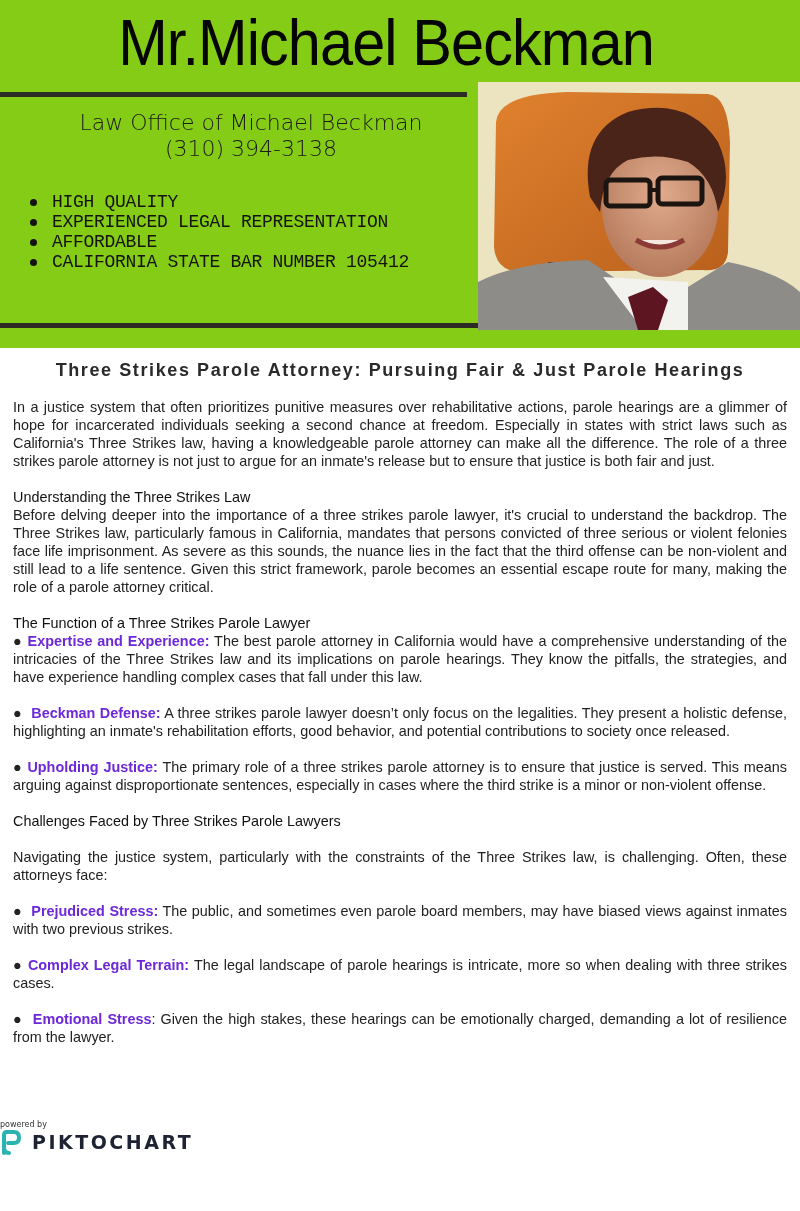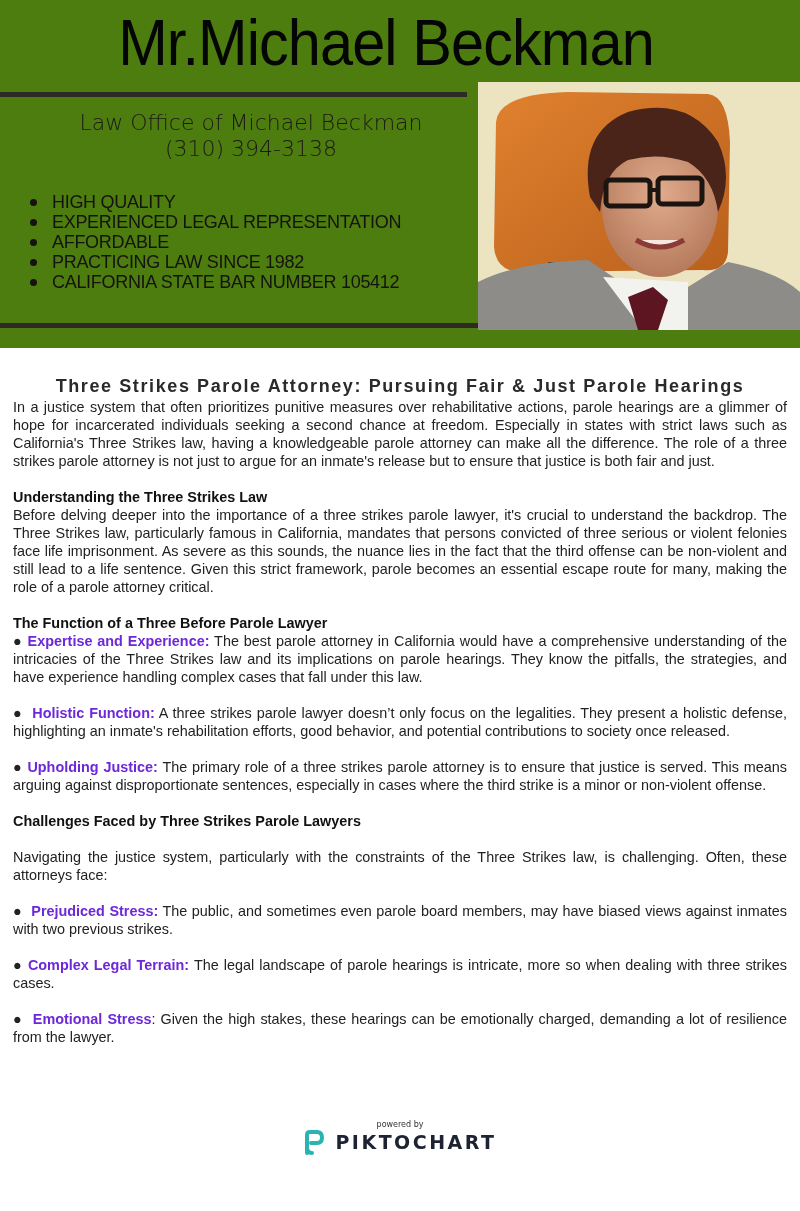--- a/index.html
+++ b/index.html
@@ -1,21 +1,21 @@
 <!DOCTYPE html>
 <html><head>
   <meta charset="utf-8">
   <style>
     * { box-sizing: border-box; margin: 0; padding: 0; }
     html, body { width: 800px; height: 1211px; background: #ffffff; overflow: hidden; }
     body { position: relative; font-family: "Liberation Sans", sans-serif; color: #1a1a1a; }
 
     .header {
       position: absolute; left: 0; top: 0; width: 800px; height: 348px;
-      background: #4d7c0f;
+      background: #84cc16;
     }
     .main-title {
       position: absolute; left: 0; top: 2px; width: 772px; text-align: center;
       font-family: "Liberation Sans", sans-serif; font-size: 64px; font-weight: 400;
       color: #050505; letter-spacing: -1px; transform: scaleX(0.93); transform-origin: center;
       line-height: 82px;
     }
     .rule-top {
       position: absolute; left: 0; top: 92px; width: 467px; height: 5px; background: #2e2a24;
     }
@@ -24,50 +24,50 @@
     }
     .office {
       position: absolute; left: 0; top: 110px; width: 462px; text-align: center;
       font-family: "DejaVu Sans", sans-serif; font-size: 22px; line-height: 26px; color: #1c1a17;
       font-weight: 300;
       padding-left: 40px;
     }
     .office .phone { display: block; }
     .features {
       position: absolute; left: 30px; top: 192px; list-style: none;
-      font-family: Liberation Sans, sans-serif; font-size: 18px; line-height: 20px; color: #15130f;
+      font-family: Liberation Mono, monospace; font-size: 18px; line-height: 20px; color: #15130f;
     }
     .features li { display: flex; align-items: center; white-space: nowrap; }
     .features .bullet { display: inline-block; width: 7px; height: 7px; border-radius: 50%; background: #15130f; margin-right: 15px; }
     .features .txt { letter-spacing: -0.3px; }
 
     .photo {
       position: absolute; left: 478px; top: 82px; width: 322px; height: 248px;
       background: linear-gradient(135deg, #e9dcb4 0%, #efe6c4 50%, #e3d8a8 100%);
       overflow: hidden;
     }
     .photo svg { width: 100%; height: 100%; display: block; }
 
     .article-title {
       position: absolute; left: 0; top: 360px; width: 800px; text-align: center;
       font-family: "Liberation Sans", sans-serif; font-weight: 700; font-size: 18px;
-      letter-spacing: 1.6px; color: #2a2a2a; margin-top: 16px;
+      letter-spacing: 1.6px; color: #2a2a2a;
     }
     .article {
       position: absolute; left: 13px; top: 398px; width: 774px;
       font-family: "Liberation Sans", sans-serif; font-size: 14.4px; line-height: 18px;
       color: #222222; text-align: justify;
     }
     .article p { margin: 0; }
     .article .gap { height: 18px; }
-    .article h3 { font-size: 14.4px; font-weight: 700; line-height: 18px; color: #111; }
+    .article h3 { font-size: 14.4px; font-weight: 400; line-height: 18px; color: #111; }
     .article b { font-weight: 700; color: #6d28d9; }
 
     .footer {
-      position: absolute; left: 0; top: 1120px; width: 800px; text-align: center;
+      position: absolute; left: 0; top: 1120px; width: 800px; text-align: left;
     }
     .powered {
       font-family: "DejaVu Sans", sans-serif; font-size: 8px; color: #333; display: block;
       margin-top: 0px;
     }
     .brand {
       display: inline-flex; align-items: center; margin-top: 0;
     }
     .brand-mark { width: 22px; height: 26px; margin-right: 10px; }
     .brand-name {
@@ -92,24 +92,20 @@
         <span class="bullet"></span>
         <span class="txt">HIGH QUALITY</span>
       </li>
     <li>
         <span class="bullet"></span>
         <span class="txt">EXPERIENCED LEGAL REPRESENTATION</span>
       </li>
     <li>
         <span class="bullet"></span>
         <span class="txt">AFFORDABLE</span>
-      </li>
-    <li>
-        <span class="bullet"></span>
-        <span class="txt">PRACTICING LAW SINCE 1982</span>
       </li>
     <li>
         <span class="bullet"></span>
         <span class="txt">CALIFORNIA STATE BAR NUMBER 105412</span>
       </li>
   </ul>
 
   <div class="rule-bottom"></div>
 
   <div class="photo" aria-label="Portrait of Michael Beckman">
@@ -143,24 +139,24 @@
 <h2 class="article-title">Three Strikes Parole Attorney: Pursuing Fair &amp; Just Parole Hearings</h2>
 
 <div class="article">
   <p>In a justice system that often prioritizes punitive measures over rehabilitative actions, parole hearings are a glimmer of hope for incarcerated individuals seeking a second chance at freedom. Especially in states with strict laws such as California's Three Strikes law, having a knowledgeable parole attorney can make all the difference. The role of a three strikes parole attorney is not just to argue for an inmate's release but to ensure that justice is both fair and just.</p>
   <div class="gap"></div>
 
   <h3>Understanding the Three Strikes Law</h3>
   <p>Before delving deeper into the importance of a three strikes parole lawyer, it's crucial to understand the backdrop. The Three Strikes law, particularly famous in California, mandates that persons convicted of three serious or violent felonies face life imprisonment. As severe as this sounds, the nuance lies in the fact that the third offense can be non-violent and still lead to a life sentence. Given this strict framework, parole becomes an essential escape route for many, making the role of a parole attorney critical.</p>
   <div class="gap"></div>
 
-  <h3>The Function of a Three Before Parole Lawyer</h3>
+  <h3>The Function of a Three Strikes Parole Lawyer</h3>
   <p><span>●</span> <b>Expertise and Experience:</b><span> The best parole attorney in California would have a comprehensive understanding of the intricacies of the Three Strikes law and its implications on parole hearings. They know the pitfalls, the strategies, and have experience handling complex cases that fall under this law.</span></p>
   <div class="gap"></div>
-  <p><span>●</span>&nbsp; <b>Holistic Function:</b><span> A three strikes parole lawyer doesn’t only focus on the legalities. They present a holistic defense, highlighting an inmate's rehabilitation efforts, good behavior, and potential contributions to society once released.</span></p>
+  <p><span>●</span>&nbsp; <b>Beckman Defense:</b><span> A three strikes parole lawyer doesn’t only focus on the legalities. They present a holistic defense, highlighting an inmate's rehabilitation efforts, good behavior, and potential contributions to society once released.</span></p>
   <div class="gap"></div>
   <p><span>●</span> <b>Upholding Justice:</b><span> The primary role of a three strikes parole attorney is to ensure that justice is served. This means arguing against disproportionate sentences, especially in cases where the third strike is a minor or non-violent offense.</span></p>
   <div class="gap"></div>
 
   <h3>Challenges Faced by Three Strikes Parole Lawyers</h3>
   <div class="gap"></div>
   <p>Navigating the justice system, particularly with the constraints of the Three Strikes law, is challenging. Often, these attorneys face:</p>
   <div class="gap"></div>
   <p><span>●</span>&nbsp; <b>Prejudiced Stress:</b><span> The public, and sometimes even parole board members, may have biased views against inmates with two previous strikes.</span></p>
   <div class="gap"></div>

